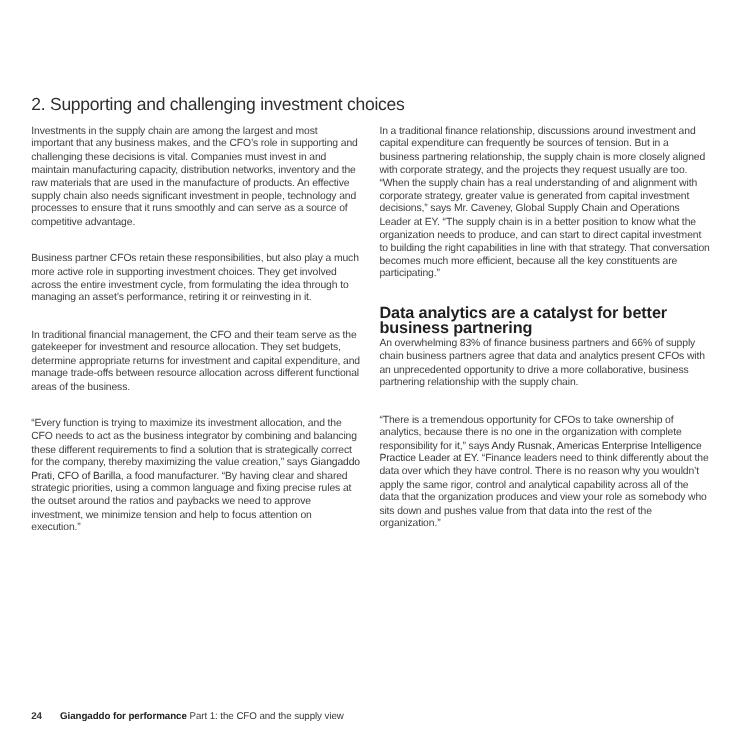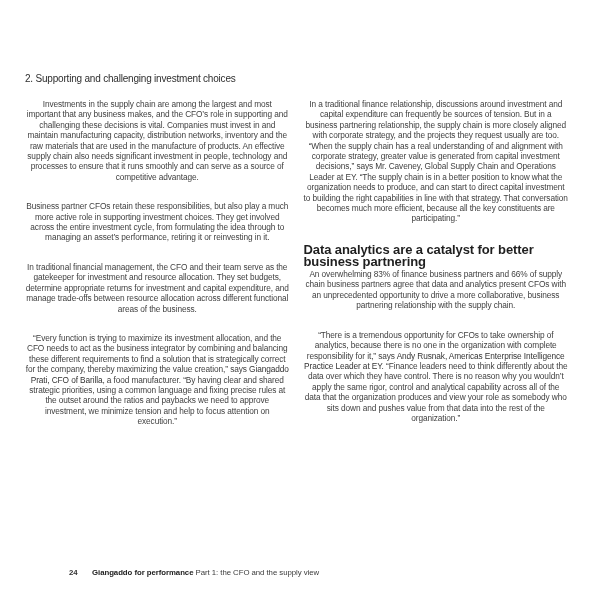--- a/index.html
+++ b/index.html
@@ -12,21 +12,21 @@
     width: 600px;
     height: 600px;
     background: #ffffff;
     font-family: "Liberation Sans", sans-serif;
     overflow: hidden;
   }
   .title {
     position: absolute;
     left: 25px;
     top: 66px;
-    font-size: 10px;
+    font-size: 14px;
     letter-spacing: -0.2px;
     font-weight: 400;
     color: #2e2e2e;
     white-space: nowrap;
   }
   .columns {
     position: absolute;
     left: 25px;
     top: 99px;
     width: 543px;
@@ -35,21 +35,20 @@
   }
   .col {
     width: 265px;
   }
   .col p {
     margin: 0 0 19px 0;
     font-size: 8.3px;
     line-height: 10.4px;
     color: #3f3f3f;
     letter-spacing: -0.1px;
-    text-align: center;
   }
   .bold-inline {
     font-weight: normal;
     color: #333333;
   }
   .subheading {
     font-weight: bold;
     font-size: 13px;
     line-height: 12.6px;
     color: #1f1f1f;
@@ -63,21 +62,20 @@
     top: 568px;
     font-size: 7.8px;
     color: #3a3a3a;
     letter-spacing: -0.05px;
   }
   .footer .page-num {
     display: inline-block;
     width: 23px;
     font-weight: bold;
     color: #333333;
-    margin-left: 44px;
   }
   .footer .report-title {
     font-weight: bold;
     color: #222222;
   }
 </style>
 </head>
 <body>
 
 <div class="page">

